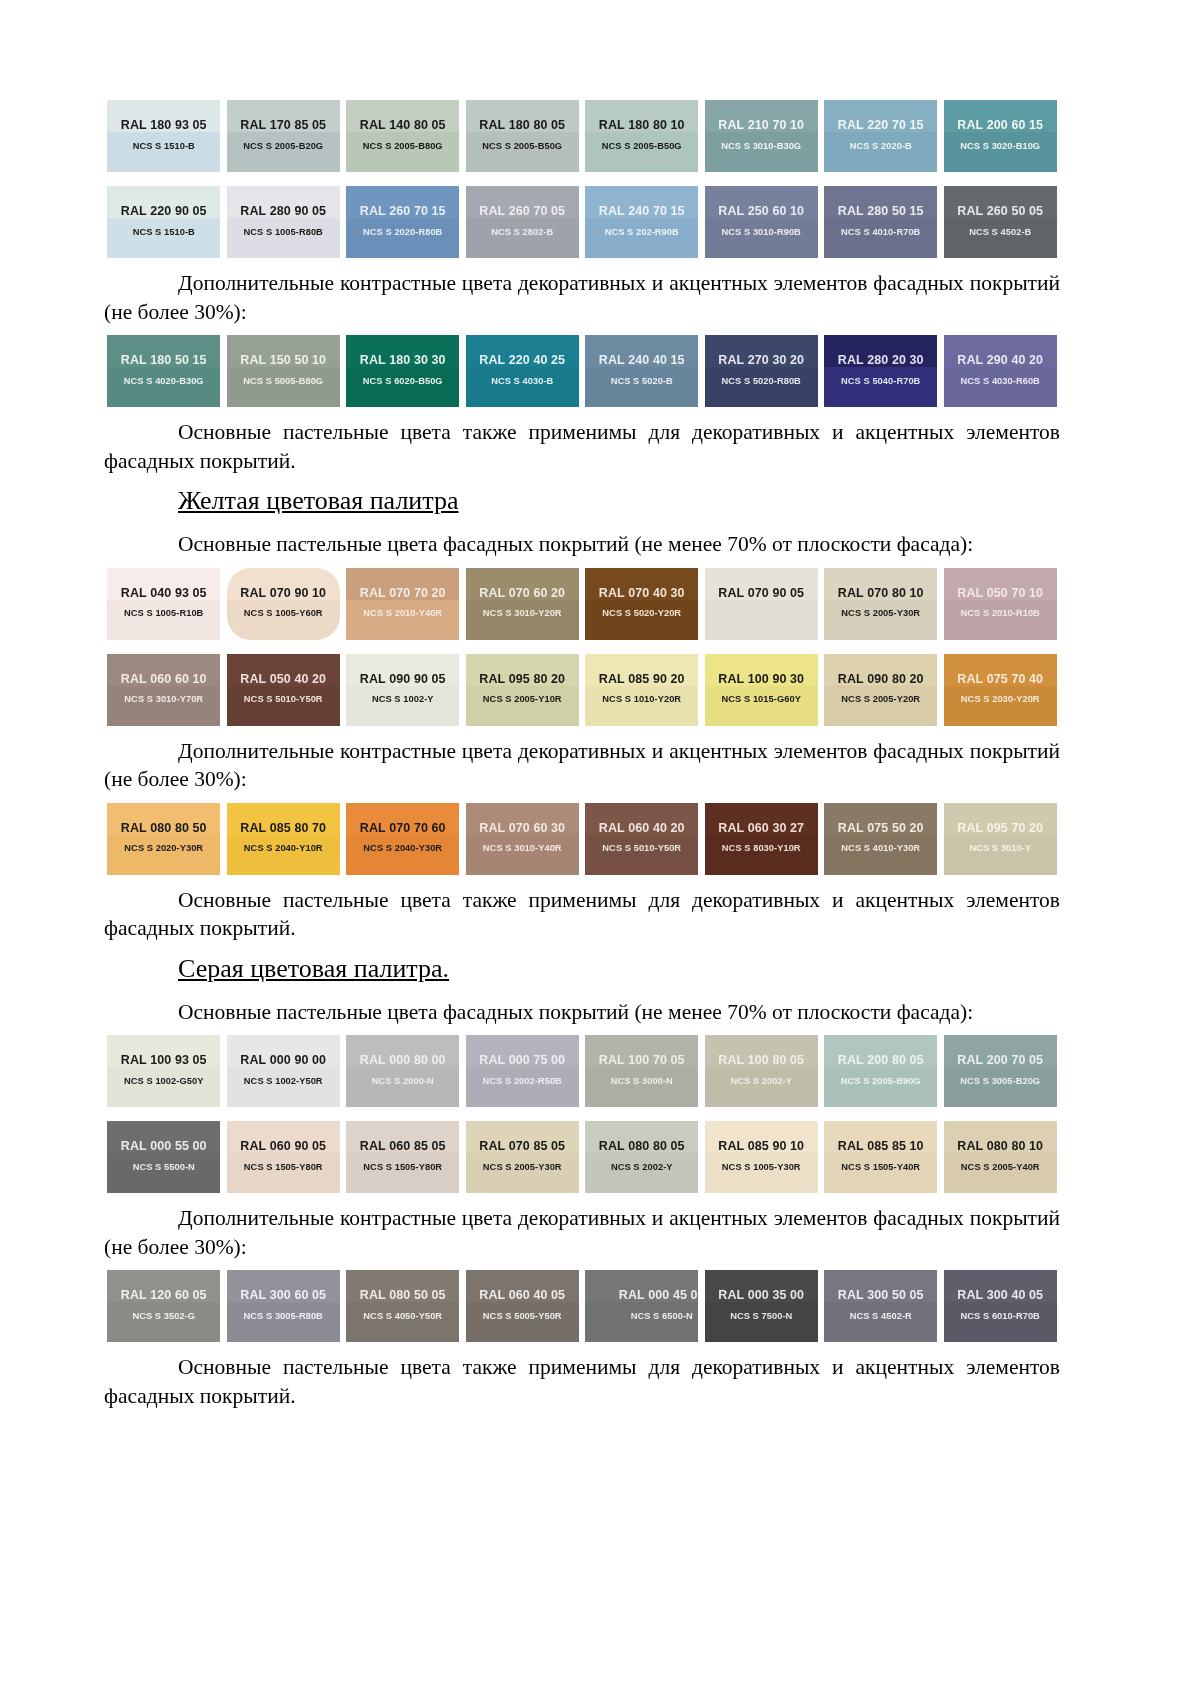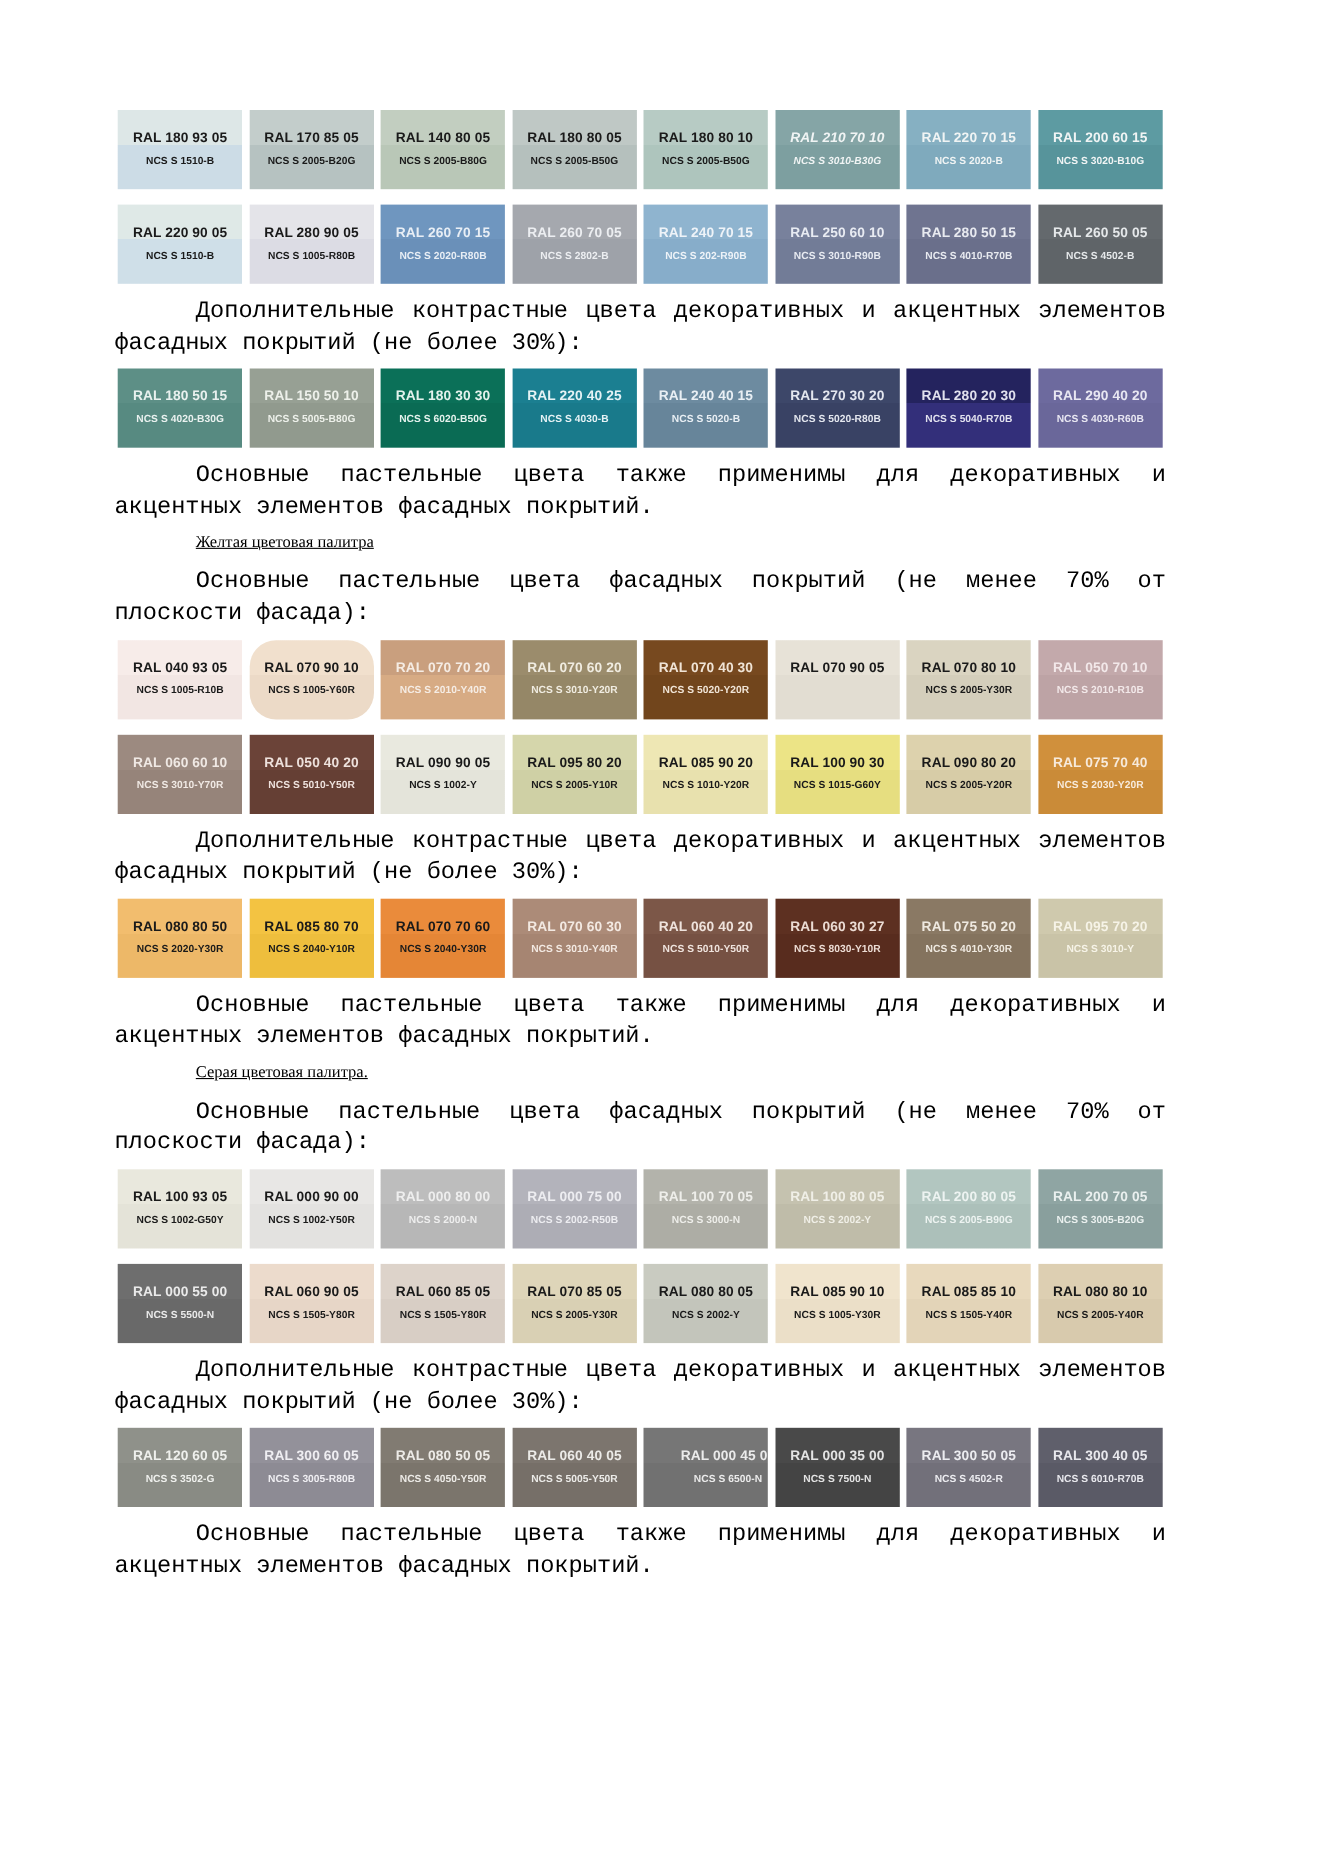--- a/index.html
+++ b/index.html
@@ -77,24 +77,24 @@
 
   
   p.body {
     font-size: 21.5px;
     line-height: 1.33;
     margin: 0;
     text-align: justify;
     text-indent: 74px;
     font-family: "Liberation Serif", "DejaVu Serif", serif;
   }
-  p.body.last-line-left { text-align-last: left; font-family: Liberation Mono, monospace; }
+  p.body.last-line-left { text-align-last: left; }
   .para-block { margin-top: 11px; margin-bottom: 9px; }
   .heading-line {
-    font-size: 15px;
+    font-size: 26px;
     line-height: 1.33;
     margin: 0;
     text-indent: 74px;
     font-family: "Liberation Serif", "DejaVu Serif", serif;
   }
   .heading-line span.u {
     text-decoration: underline;
   }
 </style>
 </head>
@@ -129,21 +129,21 @@
               <div class="ncs">NCS S 2005-B50G</div>
             </div>
           </div>
           <div class="swatch-cell">
             <div class="swatch" style="background: linear-gradient(rgb(183, 203, 196) 0%, rgb(183, 203, 196) 44%, rgb(174, 197, 189) 44%, rgb(174, 197, 189) 100%); color: rgb(26, 26, 26);">
               <div class="ral">RAL 180 80 10</div>
               <div class="ncs">NCS S 2005-B50G</div>
             </div>
           </div>
           <div class="swatch-cell">
-            <div class="swatch" style="background: linear-gradient(rgb(133, 165, 166) 0%, rgb(133, 165, 166) 44%, rgb(125, 159, 160) 44%, rgb(125, 159, 160) 100%); color: rgb(240, 244, 244); font-style: italic;">
+            <div class="swatch" style="background: linear-gradient(rgb(133, 165, 166) 0%, rgb(133, 165, 166) 44%, rgb(125, 159, 160) 44%, rgb(125, 159, 160) 100%); color: rgb(240, 244, 244);">
               <div class="ral">RAL 210 70 10</div>
               <div class="ncs">NCS S 3010-B30G</div>
             </div>
           </div>
           <div class="swatch-cell">
             <div class="swatch" style="background: linear-gradient(rgb(134, 176, 194) 0%, rgb(134, 176, 194) 44%, rgb(127, 170, 189) 44%, rgb(127, 170, 189) 100%); color: rgb(240, 244, 244);">
               <div class="ral">RAL 220 70 15</div>
               <div class="ncs">NCS S 2020-B</div>
             </div>
           </div>

